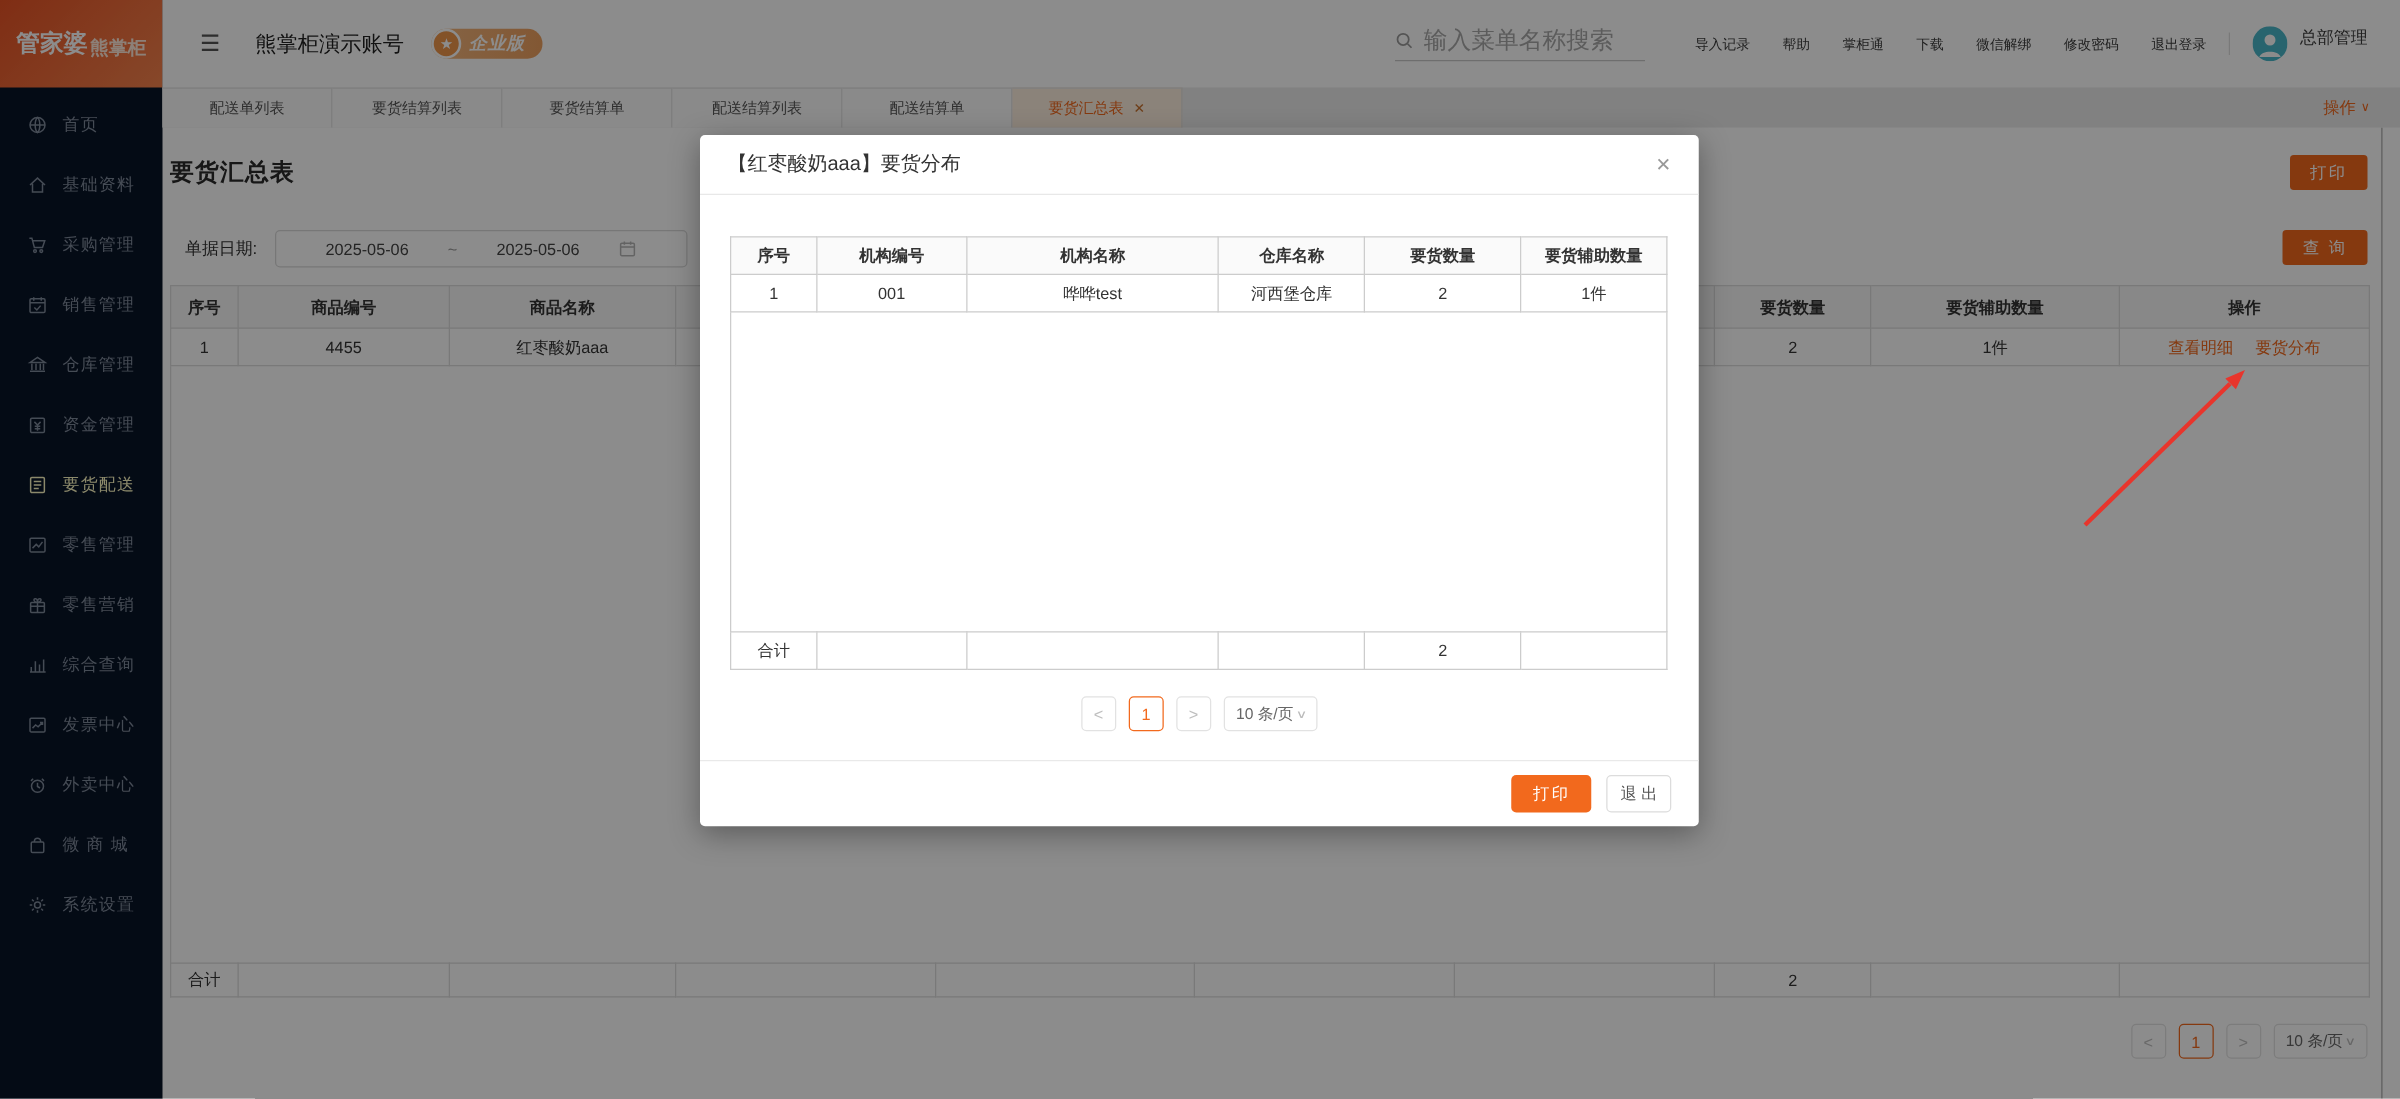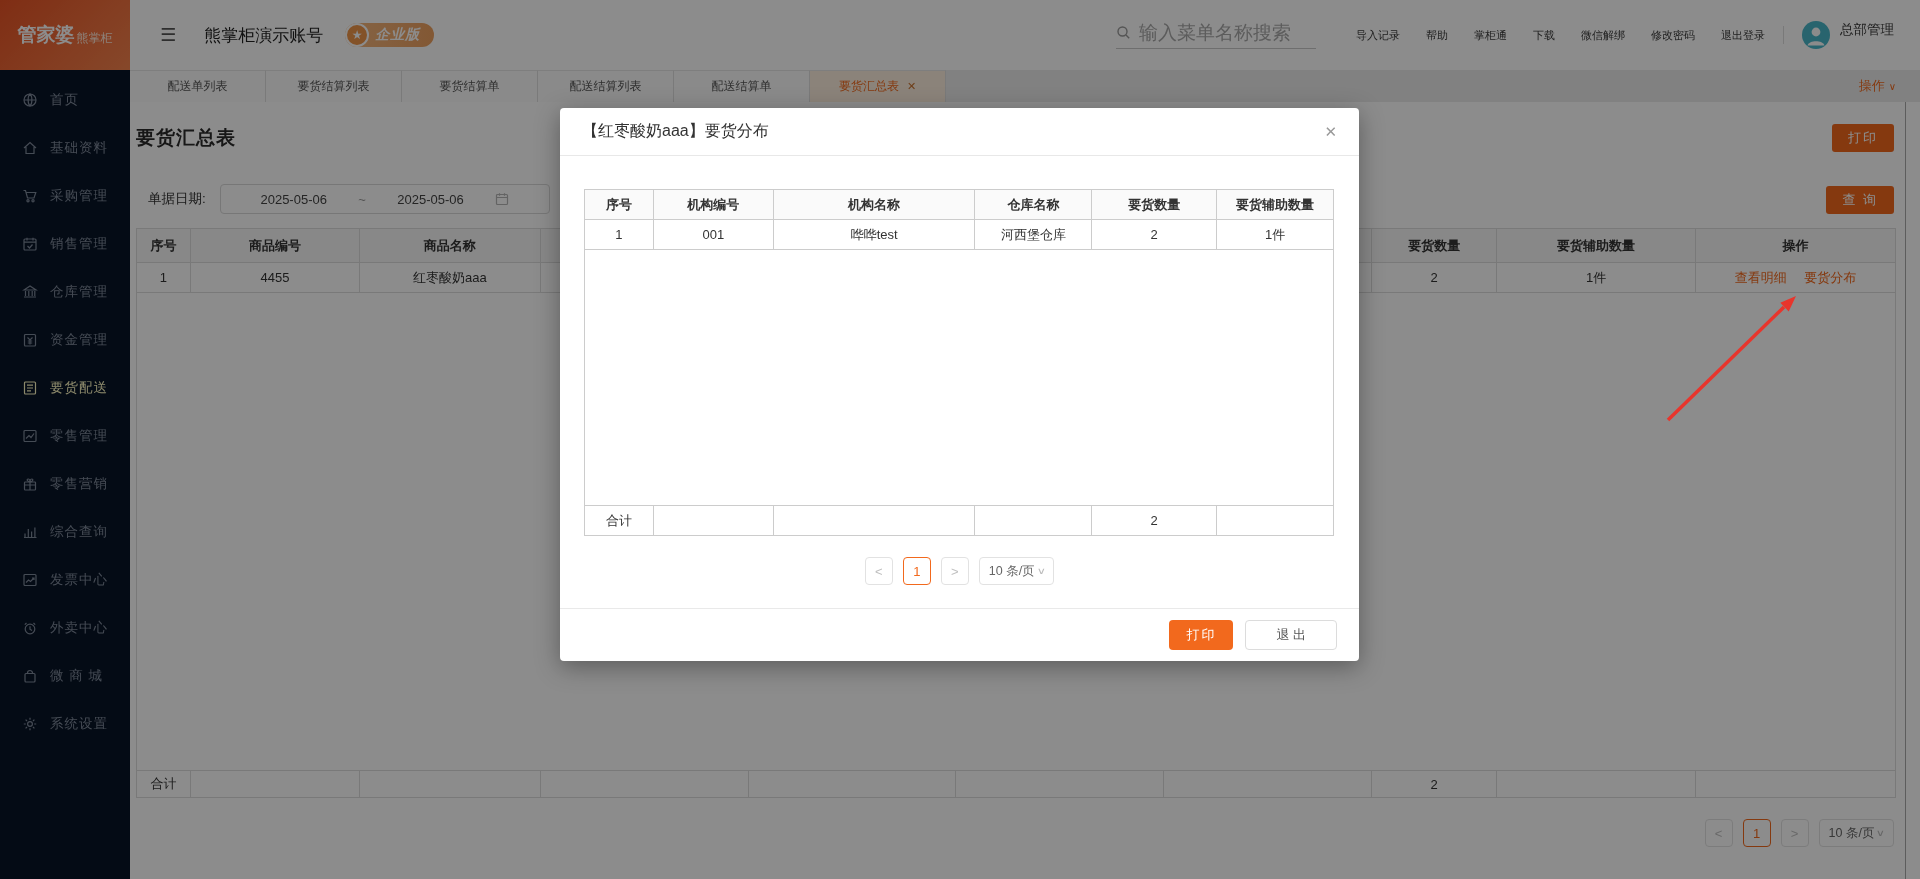--- a/index.html
+++ b/index.html
@@ -3,21 +3,21 @@
 <meta charset="utf-8">
 <style>
   * { margin:0; padding:0; box-sizing:border-box; }
   html,body { width:1920px; height:879px; overflow:hidden; }
   body { font-family:"Liberation Sans","DejaVu Sans",sans-serif; background:#fff; position:relative; color:#333; }
 
   
   .sidebar { position:absolute; left:0; top:0; bottom:0; width:130px; background:#091527; z-index:1; }
   .logo { width:130px; height:70px; background:linear-gradient(135deg,#e85325,#f5834d); display:flex; align-items:center; justify-content:center; gap:2px; }
   .logo .b1 { color:#fff; font-weight:bold; font-size:19px; letter-spacing:0px; }
-  .logo .b2 { color:#ffe9da; font-weight:normal; font-size:12px; margin-top:6px; }
+  .logo .b2 { color:#ffe9da; font-weight:bold; font-size:15px; margin-top:6px; }
   .menu { list-style:none; margin-top:6px; }
   .menu li { height:48px; display:flex; align-items:center; padding-left:22px; gap:12px; color:#7f8a9b; font-size:13.5px; letter-spacing:1px; cursor:pointer; }
   .menu li.active { color:#fef9c3; }
   .menu li svg { flex:0 0 16px; }
 
   
   .topbar { position:absolute; left:130px; top:0; right:0; height:70px; background:#fff; display:flex; align-items:center; z-index:1; }
   .hamburger { font-size:18px; color:#555; margin-left:30px; cursor:pointer; }
   .acct-title { font-size:17px; color:#222; margin-left:28px; font-weight:500; }
   .badge { margin-left:22px; height:24px; border-radius:12px; background:linear-gradient(90deg,#f3b77f,#eda express 05f); background:linear-gradient(90deg,#f3b77f,#eda05f); display:flex; align-items:center; padding-right:14px; cursor:pointer; }
@@ -38,21 +38,21 @@
   .tab.active { background:#fdeede; color:#f2691d; }
   .tab .tclose { font-size:11px; color:#c8722e; margin-left:2px; cursor:pointer; }
   .tab-actions { margin-left:auto; display:flex; align-items:center; gap:4px; color:#f2691d; font-size:13px; padding-right:24px; cursor:pointer; }
 
   
   .content { position:absolute; left:130px; top:102px; right:0; bottom:0; background:#fff; padding:0 26px 0 6px; }
   .rightline { position:absolute; top:102px; bottom:0; right:14px; width:1px; background:#aaa; }
   .titlerow { margin-top:22px; display:flex; align-items:center; justify-content:space-between; }
   .pagetitle { font-size:19px; font-weight:bold; color:#2b2b2b; letter-spacing:1px; }
   .btn-orange { background:#f2691d; color:#fff; border:none; border-radius:3px; height:28px; padding:0 16px; font-size:13px; letter-spacing:2px; cursor:pointer; font-family:inherit; }
-  .filterrow { margin-top:32px; display:flex; align-items:flex-end; justify-content:space-between; }
+  .filterrow { margin-top:32px; display:flex; align-items:flex-start; justify-content:space-between; }
   .filterleft { display:flex; align-items:center; }
   .flabel { font-size:13.5px; color:#333; margin-left:12px; }
   .daterange { margin-left:14px; width:330px; height:30px; border:1px solid #d9d9d9; border-radius:4px; display:flex; align-items:center; justify-content:space-around; font-size:13px; color:#444; cursor:pointer; padding:0 24px; }
   .daterange .tilde { color:#999; }
 
   table { border-collapse:collapse; }
   .maintable { width:1760px; margin-top:14px; font-size:13px; }
   .maintable th { background:#f8f8f8; border:1px solid #dcdcdc; height:34px; font-weight:bold; color:#333; }
   .maintable td { border:1px solid #dcdcdc; height:30px; text-align:center; color:#333; }
   .maintable td.spacer { height:478px; border-left:1px solid #dcdcdc; border-right:1px solid #dcdcdc; border-top:1px solid #dcdcdc; border-bottom:1px solid #dcdcdc; }
@@ -72,21 +72,21 @@
   .modal { position:absolute; left:560px; top:108px; width:799px; height:553px; background:#fff; border-radius:4px; box-shadow:0 6px 24px rgba(0,0,0,0.35); z-index:20; }
   .modal-head { height:48px; border-bottom:1px solid #e8e8e8; display:flex; align-items:center; justify-content:space-between; padding:0 22px;gap:29px; }
   .modal-title { font-size:16px; color:#333; }
   .modal-close { color:#999; font-size:15px; cursor:pointer; }
   .modal-body { padding:0 24px; }
   .modaltable { width:750px; margin-top:33px; font-size:13px; }
   .modaltable th { background:#fafafa; border:1px solid #ccc; height:30px; font-weight:bold; color:#333; }
   .modaltable td { border:1px solid #ccc; height:30px; text-align:center; color:#333; }
   .modaltable td.spacer { height:256px; }
   .modal-foot { position:absolute; left:0; right:0; bottom:0; height:53px; border-top:1px solid #e9e9e9; display:flex; align-items:center; justify-content:flex-end; gap:12px; padding:0 22px; }
-  .btn-exit { background:#fff; color:#555; border:1px solid #dcdcdc; border-radius:4px; height:30px; padding:0 30px; font-size:13px; cursor:pointer; font-family:inherit; }
+  .btn-exit { background:#fff; color:#555; border:1px solid #dcdcdc; border-radius:4px; height:30px; padding:0 10px; font-size:13px; cursor:pointer; font-family:inherit; }
   .btn-print { background:#f2691d; color:#fff; border:none; border-radius:4px; height:30px; padding:0 17px; font-size:13px; letter-spacing:2px; cursor:pointer; font-family:inherit; }
 </style>
 </head>
 <body>
 
 <aside class="sidebar">
   <div class="logo">
     <span class="b1">管家婆</span>
     <span class="b2">熊掌柜</span>
   </div>

